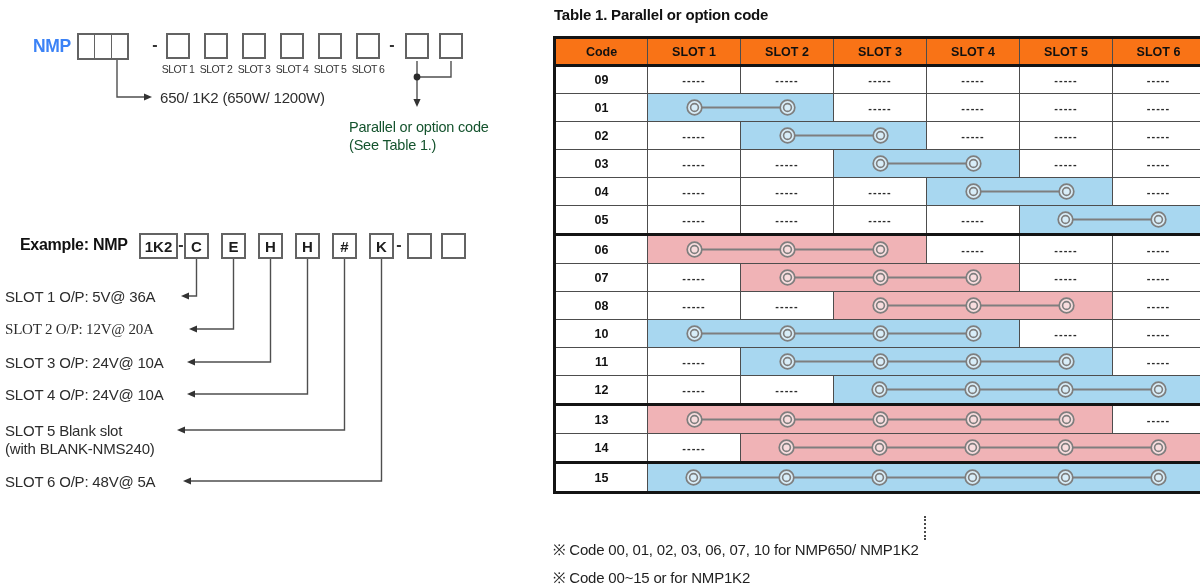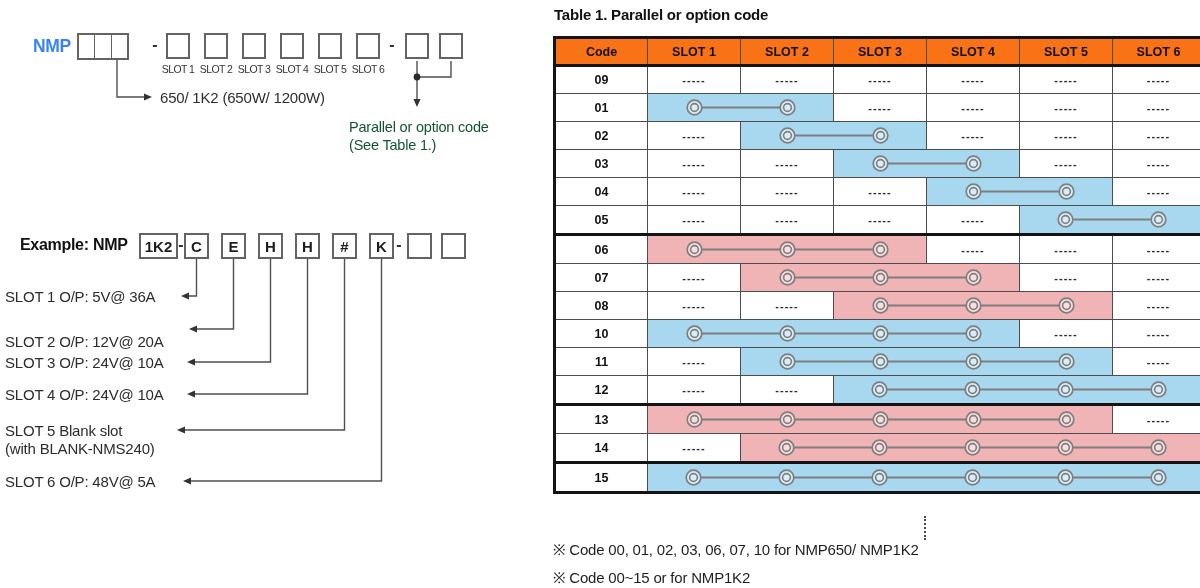--- a/index.html
+++ b/index.html
@@ -109,21 +109,21 @@
     <div class="mbox" style="left:221px;top:233px;width:25px;height:26px;">E</div>
     <div class="mbox" style="left:258px;top:233px;width:25px;height:26px;">H</div>
     <div class="mbox" style="left:295px;top:233px;width:25px;height:26px;">H</div>
     <div class="mbox" style="left:332px;top:233px;width:25px;height:26px;">#</div>
     <div class="mbox" style="left:369px;top:233px;width:25px;height:26px;">K</div>
     <div class="sep" style="left:394px;top:236px;width:10px;">-</div>
     <div class="mbox" style="left:407px;top:233px;width:25px;height:26px;"></div>
     <div class="mbox" style="left:441px;top:233px;width:25px;height:26px;"></div>
 
     <div class="slot-line" style="left:5px;top:288px;">SLOT 1  O/P: 5V@ 36A</div>
-    <div class="slot-line" style="left:5px;top:333px;">SLOT 2  O/P: 12V@ 20A</div>
+    <div class="slot-line" style="left:5px;top:321px;font-family:Liberation Serif, serif;">SLOT 2  O/P: 12V@ 20A</div>
     <div class="slot-line" style="left:5px;top:354px;">SLOT 3  O/P: 24V@ 10A</div>
     <div class="slot-line" style="left:5px;top:386px;">SLOT 4  O/P: 24V@ 10A</div>
     <div class="slot-line" style="left:5px;top:422px;">SLOT 5  Blank slot</div>
     <div class="slot-line" style="left:5px;top:440px;">(with BLANK-NMS240)</div>
     <div class="slot-line" style="left:5px;top:473px;">SLOT 6  O/P: 48V@ 5A</div>
   </div>
 
   <div class="rp">
     <div class="t-title">Table 1. Parallel or option code</div>
     <table class="t1">

